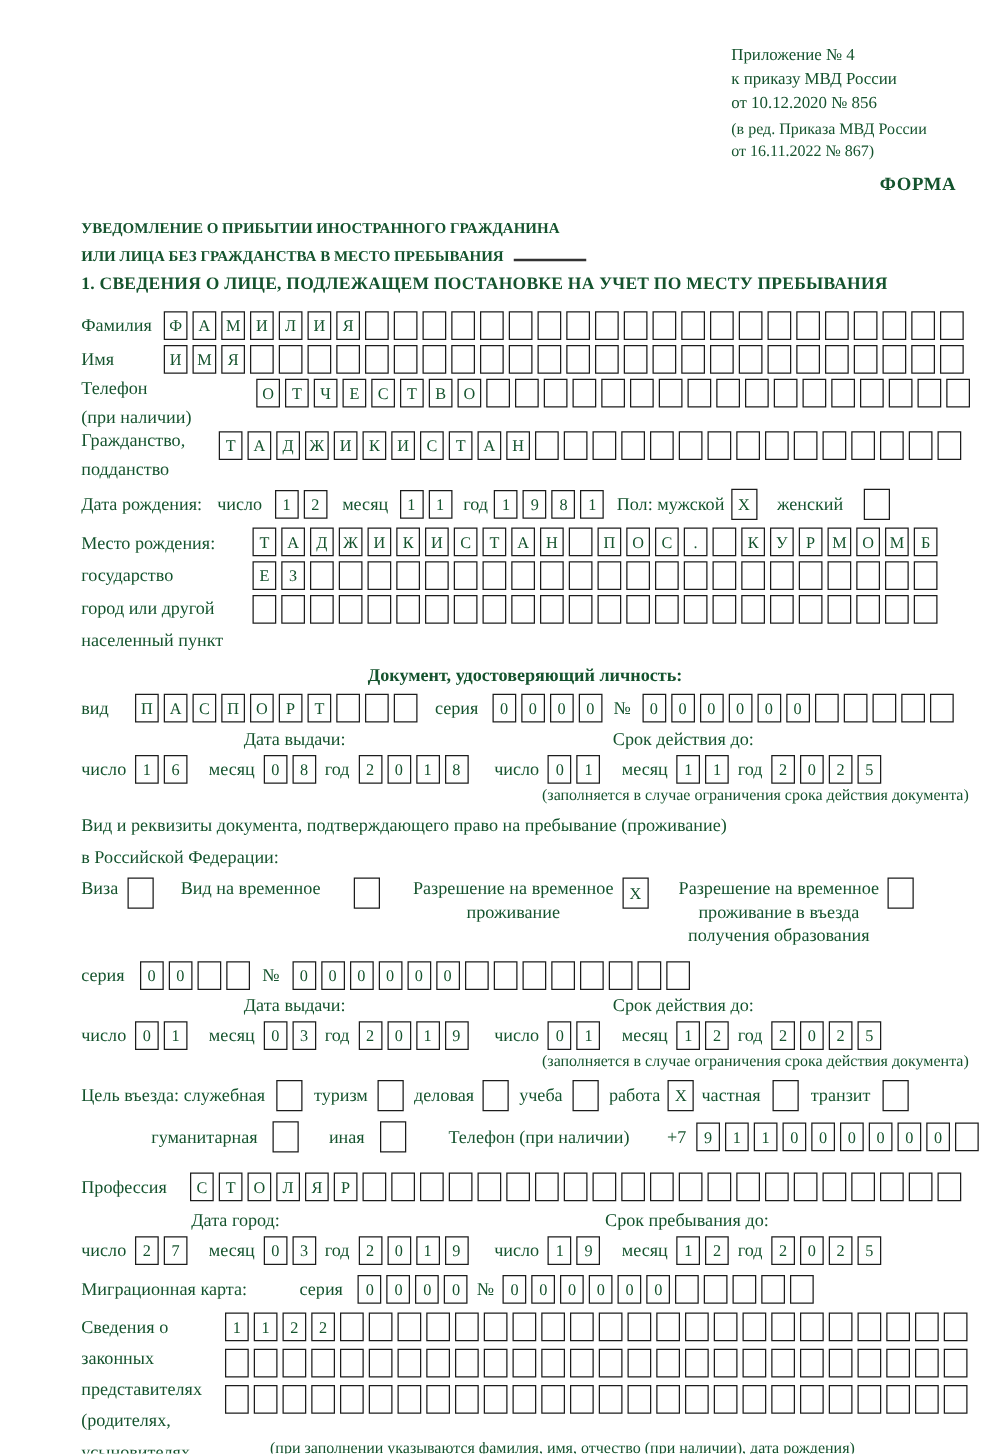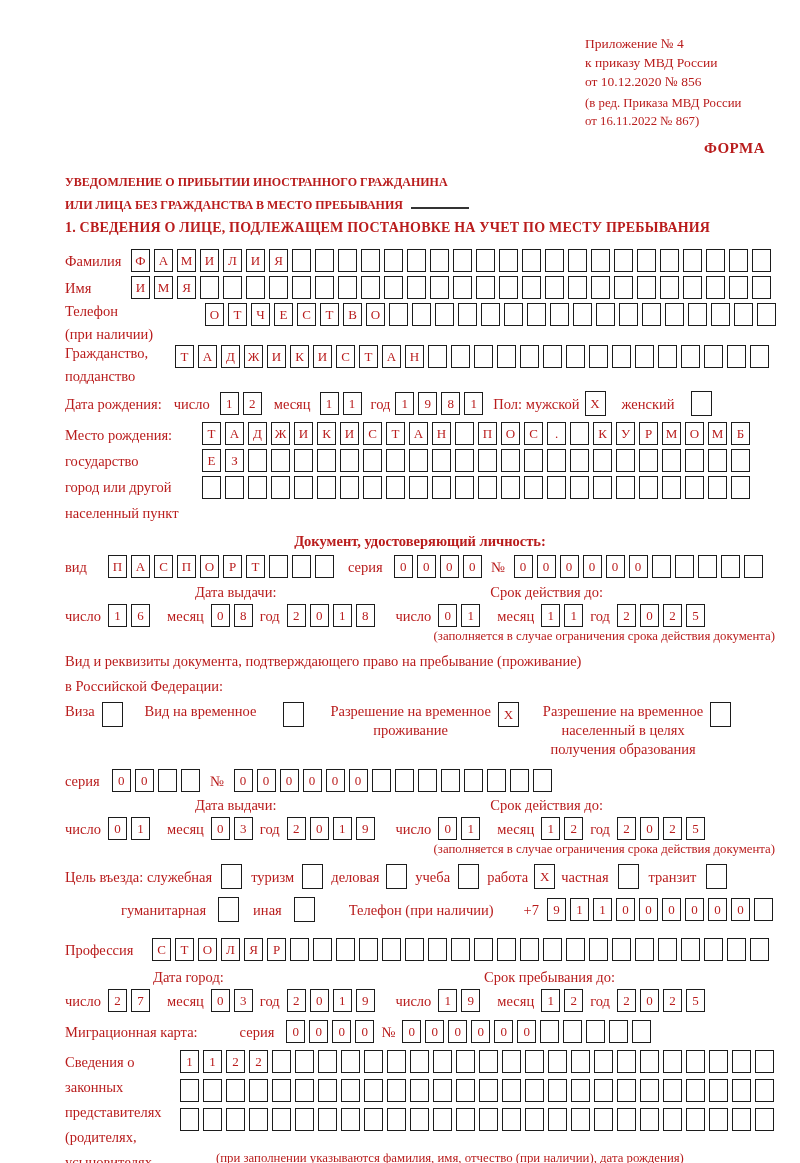--- a/index.html
+++ b/index.html
@@ -1,20 +1,20 @@
 <!DOCTYPE html>
 <html><head>
 <meta charset="utf-8">
 <style>
   html,body { margin:0; padding:0; background:#ffffff; }
   .page {
     width:800px; height:1163px; box-sizing:border-box;
     padding:34px 25px 10px 65px;
     font-family:"Liberation Serif","DejaVu Serif",serif;
-    color:#b91c1c; overflow:hidden; position:relative; background:#fff;
+    color:#14532d; overflow:hidden; position:relative; background:#fff;
   }
   .appendix { margin-left:auto; width:190px; font-size:13.5px; line-height:19px; }
   .appendix .small { font-size:12.8px; line-height:18px; }
   .appendix .gap { height:3px; }
   .forma { text-align:right; font-weight:bold; font-size:15px; margin:10px 10px 0 0; letter-spacing:.5px; }
   .title { text-align:left; font-weight:bold; font-size:12px; line-height:22px; margin-top:14px; }
   .blank-line { display:inline-block; width:58px; border-bottom:2px solid #333; height:14px; margin-left:8px; }
   .section-title { font-weight:bold; font-size:14px; margin-top:4px; letter-spacing:.2px; }
 
   .frow { display:flex; align-items:center; margin-top:4px; }
@@ -422,21 +422,21 @@
         <div>Разрешение на временное</div>
         <div>проживание</div>
       </span>
       <span class="cells cb">
           <span class="cell">X</span>
         </span>
     </div>
     <div class="chkgroup" style="margin-left:24px">
       <span class="chktext">
         <div>Разрешение на временное</div>
-        <div>населенный в целях</div>
+        <div>проживание в въезда</div>
         <div>получения образования</div>
       </span>
       <span class="cells cb">
           <span class="cell"></span>
         </span>
     </div>
   </div>
 
   <div class="frow" style="margin-top:10px">
     <span class="lbl">серия</span>
@@ -542,21 +542,21 @@
     <span class="cells cb" style="margin-left:10px">
         <span class="cell"></span>
       </span>
   </div>
 
   <div class="frow" style="margin-top:8px">
     <span class="lbl" style="margin-left:56px">гуманитарная</span>
     <span class="cells cb" style="margin-left:12px">
         <span class="cell"></span>
       </span>
-    <span class="lbl" style="margin-left:14px">иная</span>
+    <span class="lbl" style="margin-left:24px">иная</span>
     <span class="cells cb" style="margin-left:12px">
         <span class="cell"></span>
       </span>
     <span class="lbl" style="margin-left:34px">Телефон (при наличии)</span>
     <span class="lbl" style="margin-left:30px">+7</span>
     <span class="cells" style="margin-left:8px">
         <span class="cell">9</span>
         <span class="cell">1</span>
         <span class="cell">1</span>
         <span class="cell">0</span>

